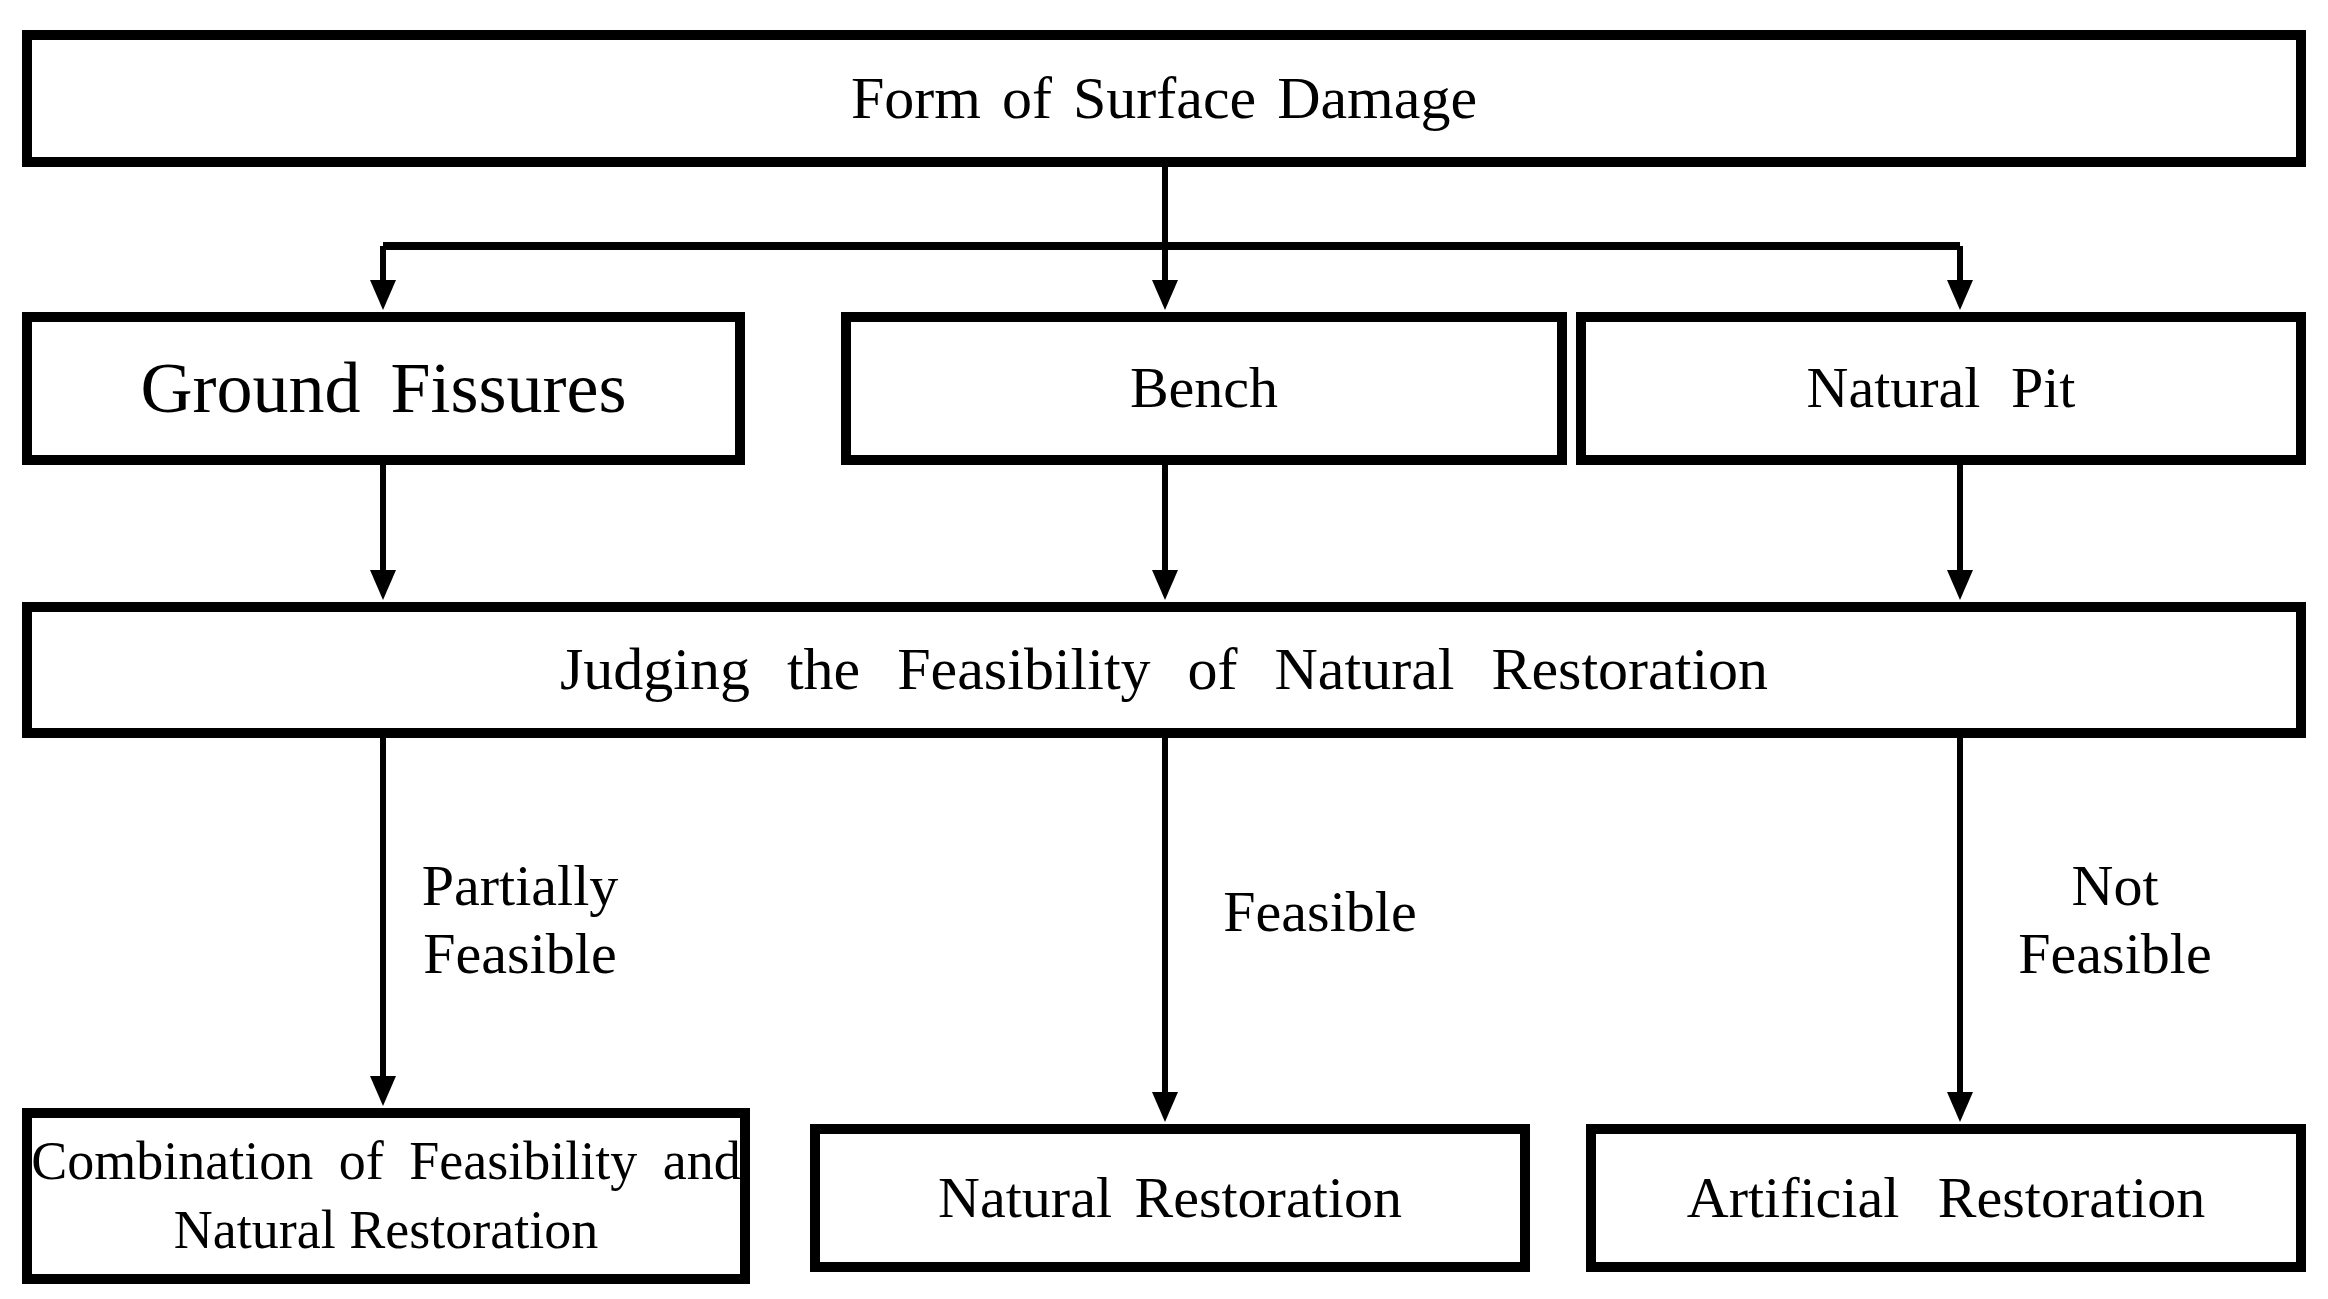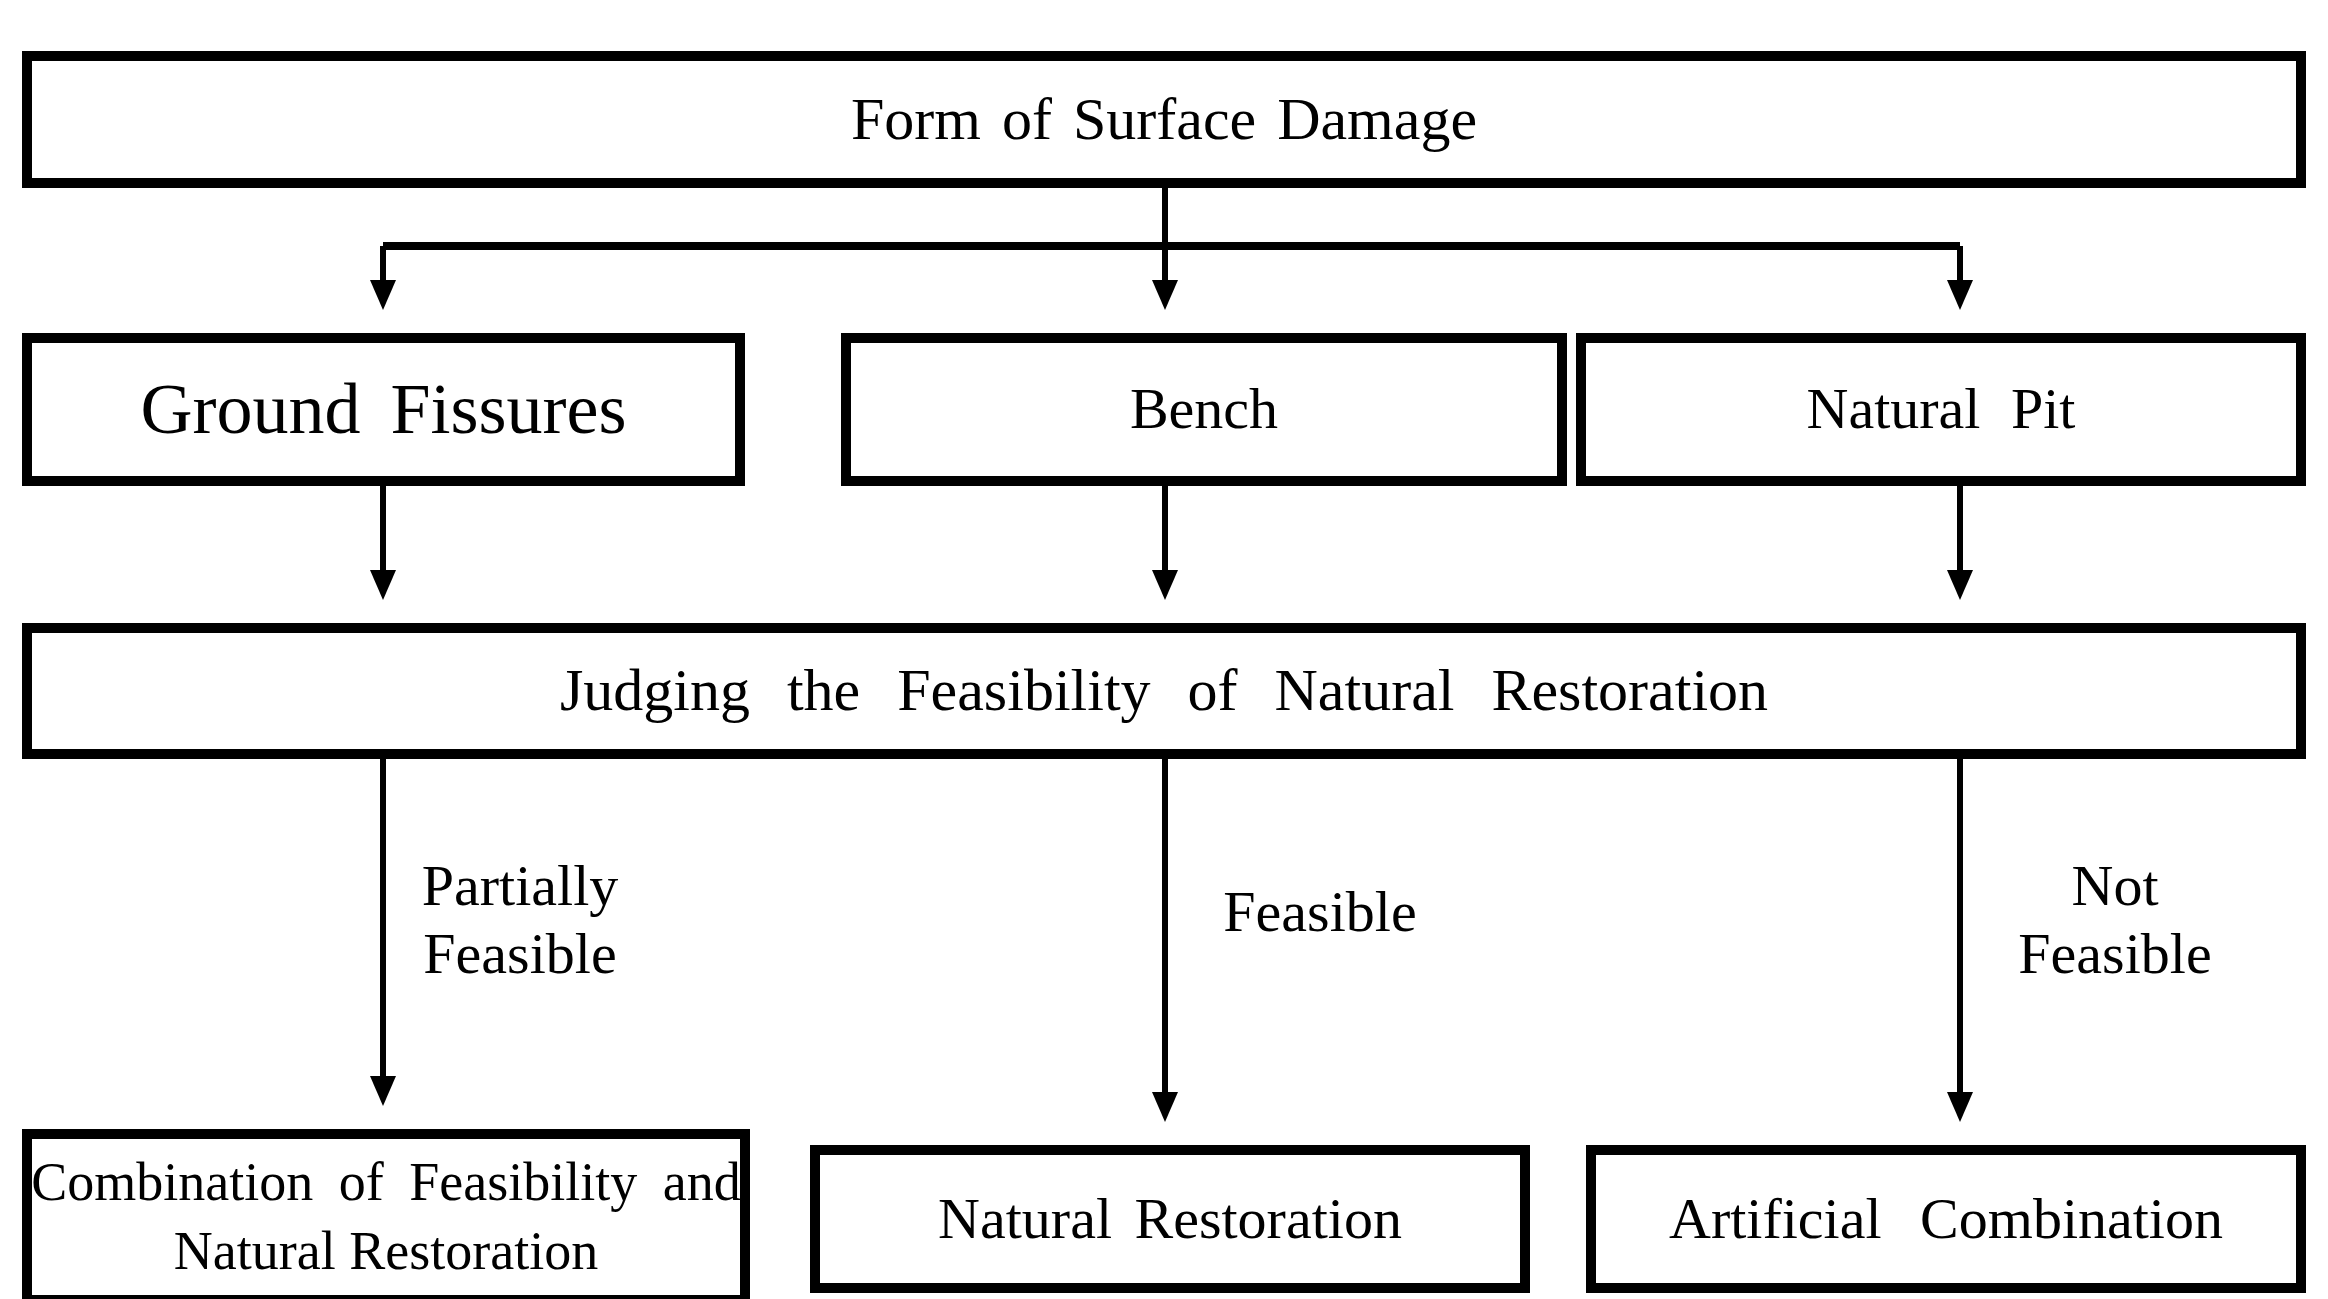--- a/index.html
+++ b/index.html
@@ -38,21 +38,20 @@
     position:absolute;
     box-sizing:border-box;
     border:10px solid var(--line);
     background:var(--bg);
     display:flex;
     flex-direction:column;
     align-items:center;
     justify-content:center;
     text-align:right;
     line-height:1.12;
-    margin-top:21px;
   }
   .node .lbl{
     display:block;
     white-space:nowrap;
     font-size:60px;
   }
   
   .root-box .lbl{word-spacing:6px;}
   .gf-box .lbl{word-spacing:12px;font-size:72px;}
   .bench-box .lbl{font-size:58px;}
@@ -154,16 +153,16 @@
   </div>
 
   <div class="node comb-box" style="left:22px; top:1108px; width:728px; height:176px;">
     <span class="lbl l1">Combination of Feasibility and</span>
     <span class="lbl l2">Natural Restoration</span>
   </div>
   <div class="node nat-box" style="left:810px; top:1124px; width:720px; height:148px;">
     <span class="lbl">Natural Restoration</span>
   </div>
   <div class="node art-box" style="left:1586px; top:1124px; width:720px; height:148px;">
-    <span class="lbl">Artificial Combination</span>
+    <span class="lbl">Artificial Restoration</span>
   </div>
 
 </div>
 
 </body></html>

